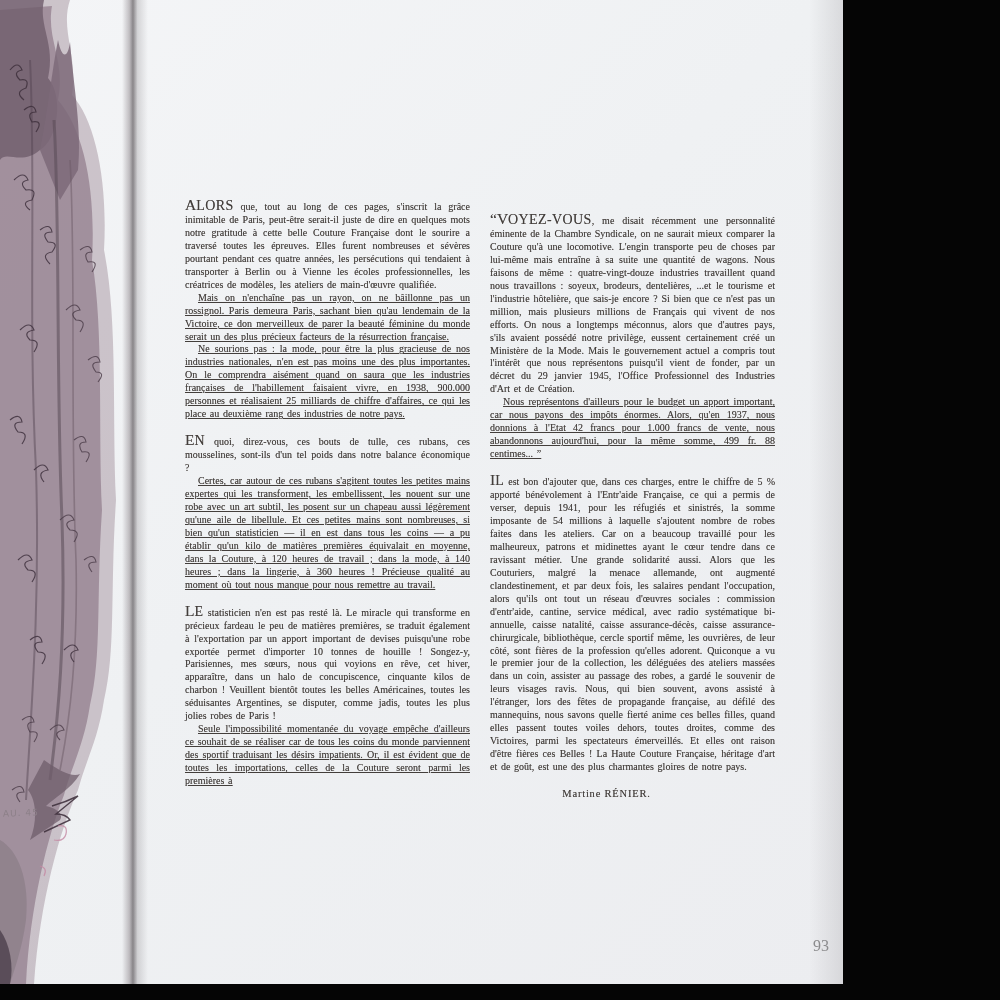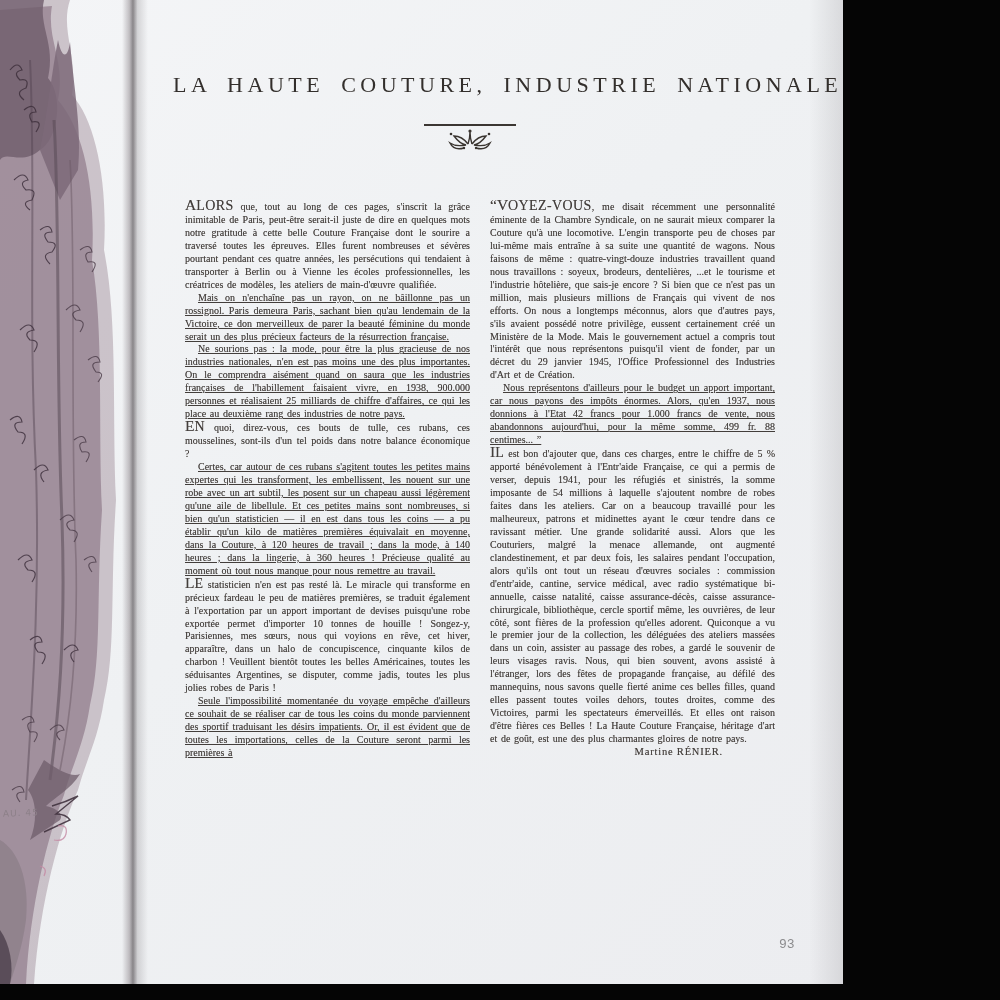--- a/index.html
+++ b/index.html
@@ -48,33 +48,33 @@
   .col{width:285px;}
   .para{
     margin:0;
     font-size:10px;line-height:12.95px;
     text-align:justify;
     color:#433e3b;
     word-spacing:1.2px;
     text-shadow:0 0 .35px rgba(67,62,59,.55);
   }
   .para.indent{text-indent:13px;text-decoration:underline;}
-  .para.gap{margin-top:0;}
+  .para.gap{margin-top:14px;}
   .lead{font-size:15.5px;line-height:10px;}
   .smallcaps{font-size:14px;letter-spacing:.4px;}
   .byline{
-    margin-top:0;text-align:right;padding-right:52px;
+    margin-top:14px;text-align:center;padding-right:52px;
     font-size:10.5px;color:#433e3b;letter-spacing:.8px;
     text-shadow:0 0 .35px rgba(67,62,59,.55);
   }
   
   .folio{
-    position:absolute;left:779px;top:937px;
-    font-size:13px;color:#8b8b8d;
-    font-family:Liberation Mono, monospace;
+    position:absolute;left:813px;top:937px;
+    font-size:16px;color:#8b8b8d;
+    font-family:Liberation Serif, serif;
   }
   
   .edge-right{position:absolute;left:843px;top:0;width:157px;height:1000px;background:#050505;}
   .edge-bottom{position:absolute;left:0;top:984px;width:1000px;height:16px;background:#050505;}
 </style>
 </head>
 <body>
 
 <div class="scene">
 
@@ -109,36 +109,20 @@
 
         <path d="M0,840 C18,850 30,880 26,920 C22,950 14,970 10,984 L0,984 Z" fill="#8d7f89" opacity="0.8"></path>
         <path d="M0,930 C10,944 14,966 10,984 L0,984 Z" fill="#544753" opacity="0.9"></path>
 
         <path d="M58,826 q10,-2 8,8 q-2,8 -12,6 M40,866 q8,2 4,10" stroke="#c488a2" stroke-width="1.2" fill="none" opacity="0.8"></path>
       </svg>
       <div class="illo-sig">AU. 45</div>
     </div>
     <div class="gutter"></div>
 
-    <div class="title-block">
-      <div class="title">LA HAUTE COUTURE, INDUSTRIE NATIONALE</div>
-      <div class="title-rule"></div>
-      <svg class="fleuron" width="64" height="22" viewBox="0 0 64 22">
-        <g stroke="#3a3530" stroke-width="1.4" fill="none">
-          <path d="M30,16 q-6,-8 -14,-8 q6,8 12,9 q-10,2 -16,-2 q4,8 14,5"></path>
-          <path d="M34,16 q6,-8 14,-8 q-6,8 -12,9 q10,2 16,-2 q-4,8 -14,5"></path>
-          <path d="M30,16 q2,-6 2,-12 M34,16 q-2,-6 -2,-12"></path>
-        </g>
-        <circle cx="32" cy="3" r="1.6" fill="#3a3530"></circle>
-        <circle cx="13" cy="6" r="1.3" fill="#3a3530"></circle>
-        <circle cx="51" cy="6" r="1.3" fill="#3a3530"></circle>
-        <circle cx="26" cy="20" r="1.2" fill="#3a3530"></circle>
-        <circle cx="38" cy="20" r="1.2" fill="#3a3530"></circle>
-      </svg>
-    </div>
 
     <div class="columns">
       <div class="col">
         <p class="para"><span class="lead">A</span><span class="smallcaps">LORS</span><span> que, tout au long de ces pages, s'inscrit la grâce inimitable de Paris, peut-être serait-il juste de dire en quelques mots notre gratitude à cette belle Couture Française dont le sourire a traversé toutes les épreuves. Elles furent nombreuses et sévères pourtant pendant ces quatre années, les persécutions qui tendaient à transporter à Berlin ou à Vienne les écoles professionnelles, les créatrices de modèles, les ateliers de main-d'œuvre qualifiée.</span></p>
         <p class="para indent"><span>Mais on n'enchaîne pas un rayon, on ne bâillonne pas un rossignol. Paris demeura Paris, sachant bien qu'au lendemain de la Victoire, ce don merveilleux de parer la beauté féminine du monde serait un des plus précieux facteurs de la résurrection française.</span></p>
         <p class="para indent"><span>Ne sourions pas : la mode, pour être la plus gracieuse de nos industries nationales, n'en est pas moins une des plus importantes. On le comprendra aisément quand on saura que les industries françaises de l'habillement faisaient vivre, en 1938, 900.000 personnes et réalisaient 25 milliards de chiffre d'affaires, ce qui les place au deuxième rang des industries de notre pays.</span></p>
         <p class="para gap"><span class="lead">E</span><span class="smallcaps">N</span><span> quoi, direz-vous, ces bouts de tulle, ces rubans, ces mousselines, sont-ils d'un tel poids dans notre balance économique ?</span></p>
         <p class="para indent"><span>Certes, car autour de ces rubans s'agitent toutes les petites mains expertes qui les transforment, les embellissent, les nouent sur une robe avec un art subtil, les posent sur un chapeau aussi légèrement qu'une aile de libellule. Et ces petites mains sont nombreuses, si bien qu'un statisticien — il en est dans tous les coins — a pu établir qu'un kilo de matières premières équivalait en moyenne, dans la Couture, à 120 heures de travail ; dans la mode, à 140 heures ; dans la lingerie, à 360 heures ! Précieuse qualité au moment où tout nous manque pour nous remettre au travail.</span></p>
         <p class="para gap"><span class="lead">L</span><span class="smallcaps">E</span><span> statisticien n'en est pas resté là. Le miracle qui transforme en précieux fardeau le peu de matières premières, se traduit également à l'exportation par un apport important de devises puisqu'une robe exportée permet d'importer 10 tonnes de houille ! Songez-y, Parisiennes, mes sœurs, nous qui voyions en rêve, cet hiver, apparaître, dans un halo de concupiscence, cinquante kilos de charbon ! Veuillent bientôt toutes les belles Américaines, toutes les séduisantes Argentines, se disputer, comme jadis, toutes les plus jolies robes de Paris !</span></p>
         <p class="para indent"><span>Seule l'impossibilité momentanée du voyage empêche d'ailleurs ce souhait de se réaliser car de tous les coins du monde parviennent des sportif traduisant les désirs impatients. Or, il est évident que de toutes les importations, celles de la Couture seront parmi les premières à</span></p>

